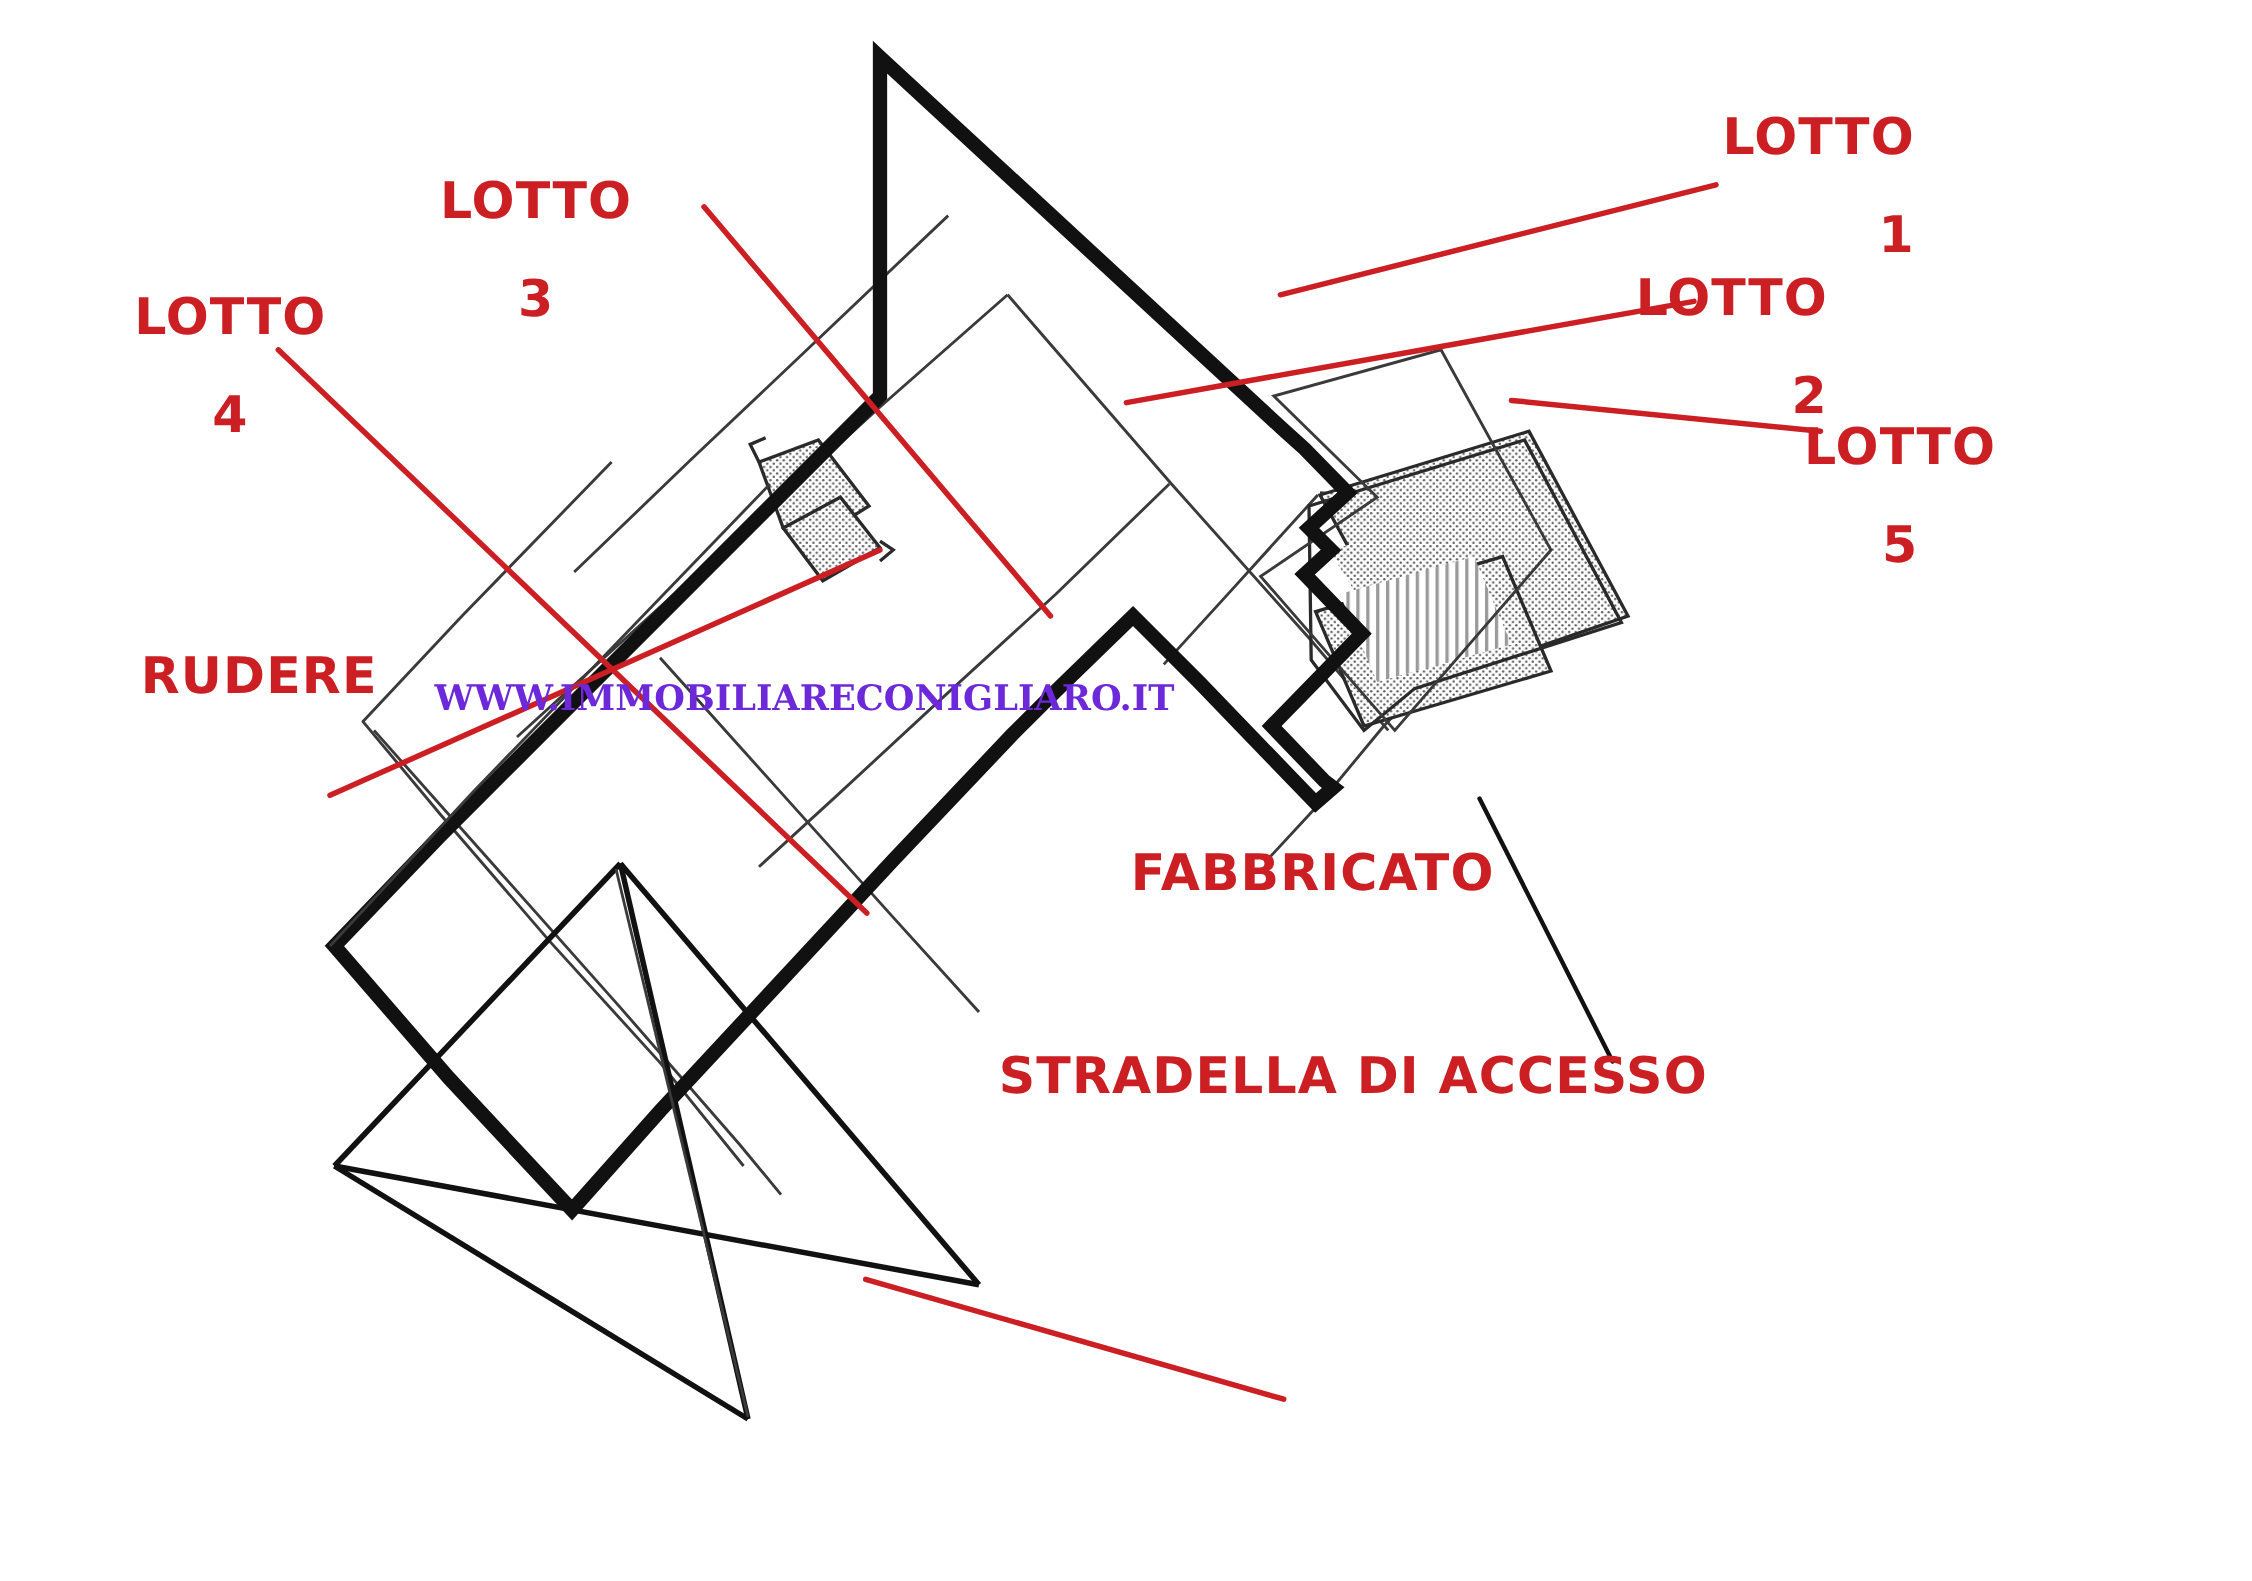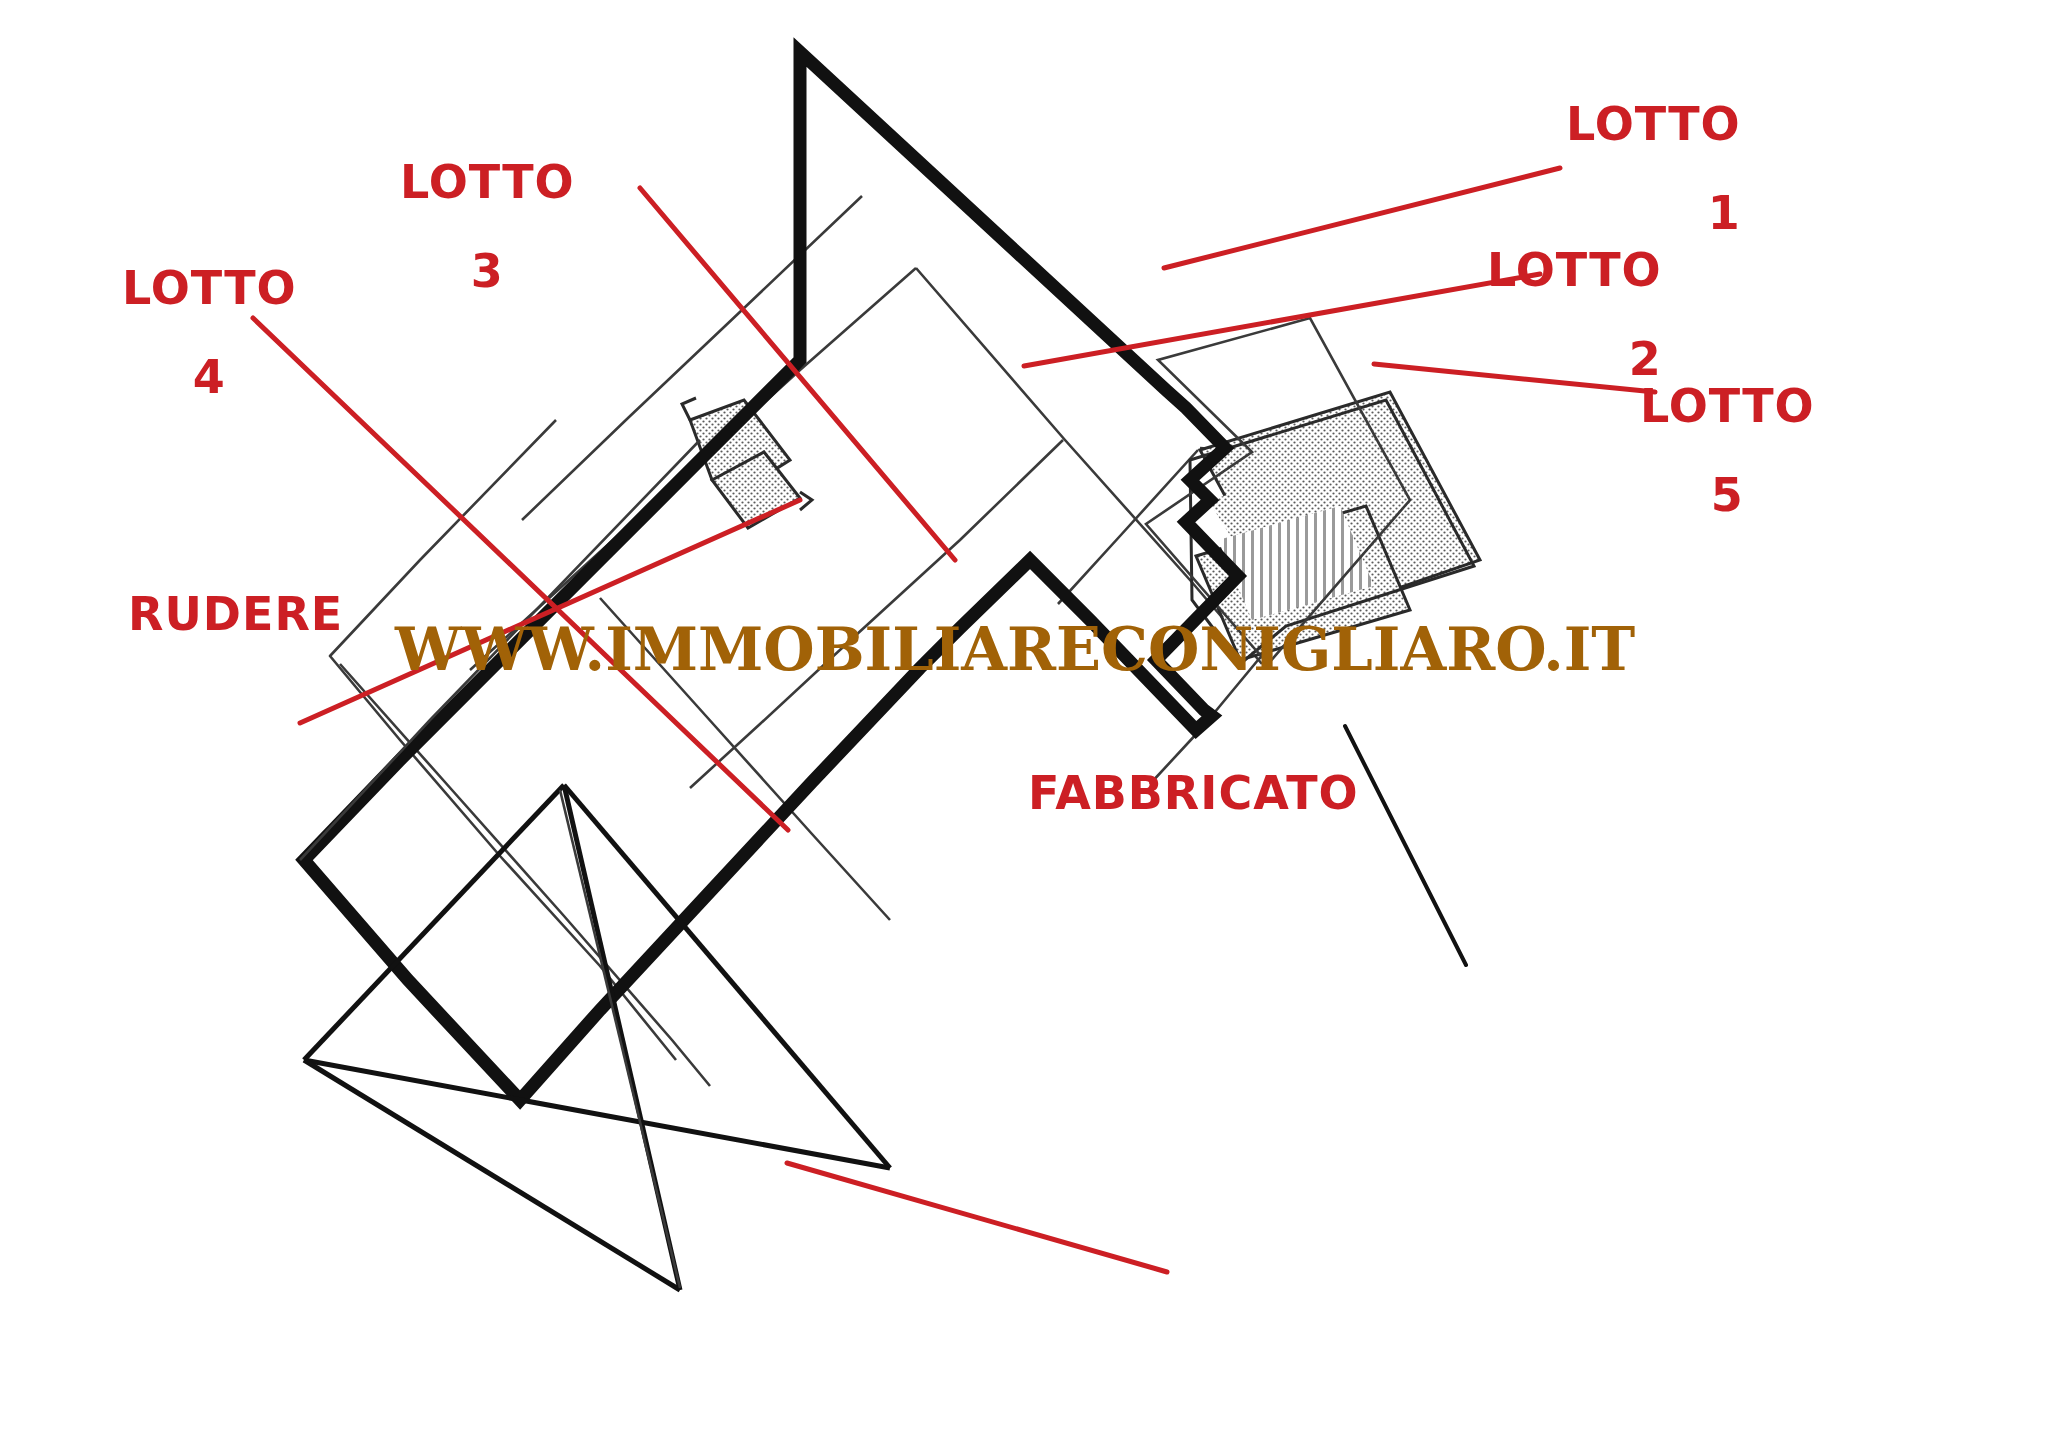--- a/index.html
+++ b/index.html
@@ -45,24 +45,24 @@
     font-size: 46px;
     display: block;
   }
   .num-left  { text-align: right; }
   .num-right { text-align: right; }
   .num-center{ text-align: center; }
   #watermark {
     position: absolute;
     left: 395px;
     top: 615px;
-    color: #a16207;
+    color: #6d28d9;
     font-family: "DejaVu Serif", serif;
     font-weight: bold;
-    font-size: 59px;
+    font-size: 32px;
     letter-spacing: 0px;
     white-space: nowrap;
     user-select: none;
   }
 </style>
 </head>
 <body>
 
 <div id="stage">
 
@@ -210,16 +210,19 @@
   </div>
 
   <div class="annot-label" style="left:128px; top:556px;">
     <span class="plain-word">RUDERE</span>
   </div>
 
   <div class="annot-label" style="left:1028px; top:735px;">
     <span class="plain-word">FABBRICATO</span>
   </div>
 
+  <div class="annot-label" style="left:908px; top:920px;">
+    <span class="plain-word">STRADELLA DI ACCESSO</span>
+  </div>
 
   <div id="watermark">WWW.IMMOBILIARECONIGLIARO.IT</div>
 
 </div>
 
 </body></html>

